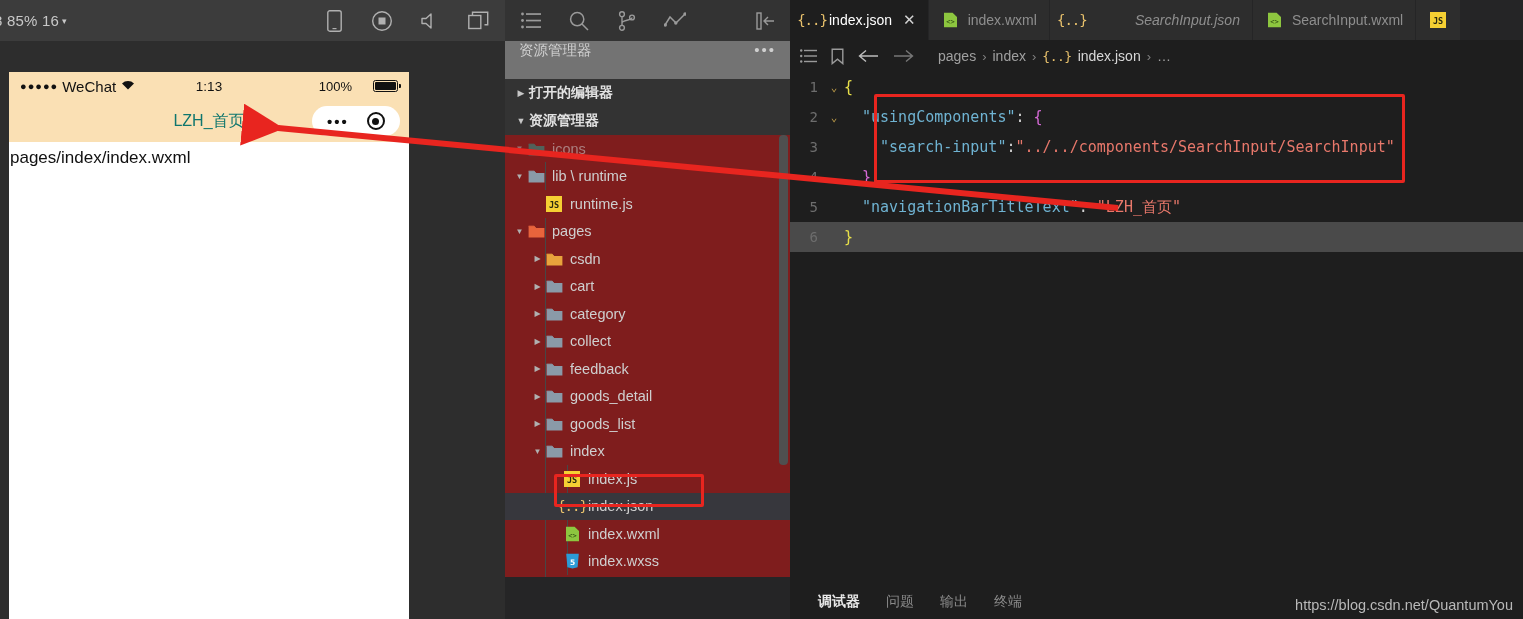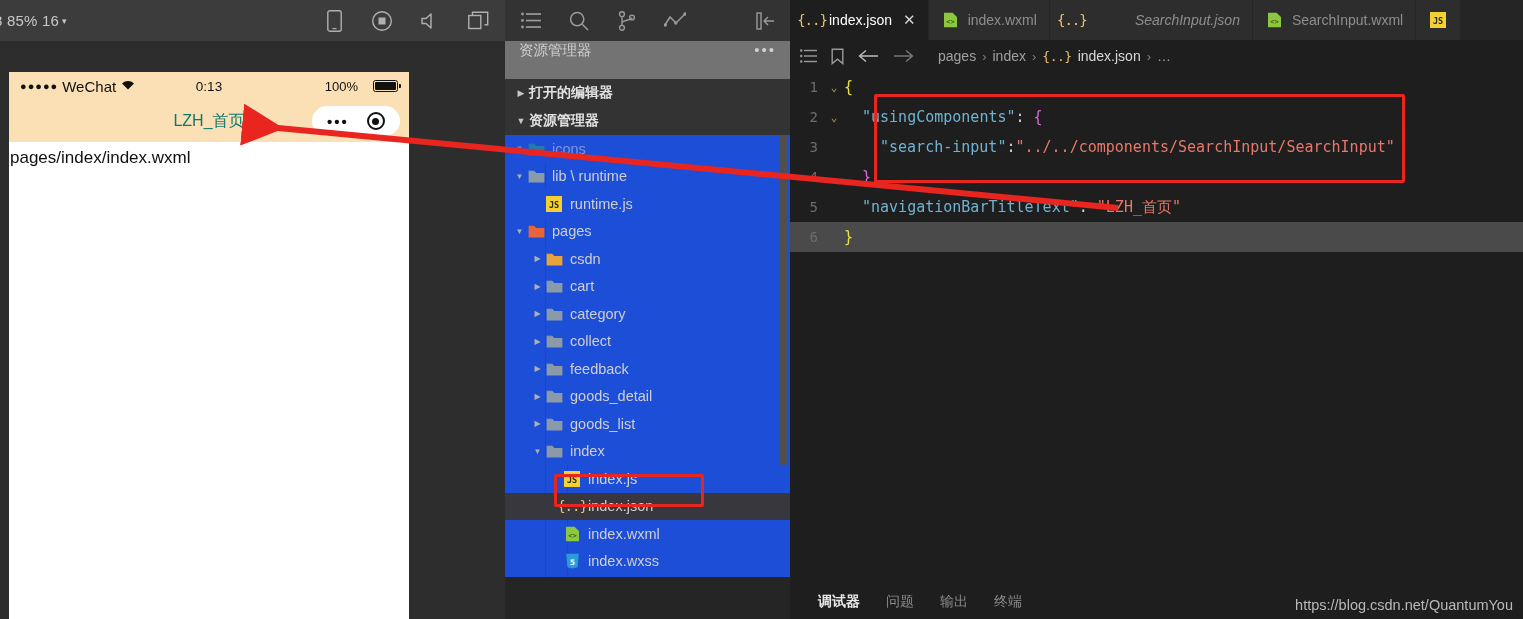--- a/index.html
+++ b/index.html
@@ -35,21 +35,21 @@
   }
   #phone-statusbar {
     height: 28px; background: #fae0b4; display: flex; align-items: center;
     padding: 0 11px; color: #111; font-size: 13.5px; position: relative;
   }
   #sb-left { display: flex; align-items: center; gap: 4px; }
   .dots5 { letter-spacing: 1px; font-size: 11px; line-height: 1; }
   #sb-carrier { font-size: 15px; }
   .wifi-glyph { font-size: 13px; margin-left: 1px; }
   #sb-time { position: absolute; left: 0; right: 0; text-align: center; font-size: 13.5px; }
-  #sb-right { margin-left: auto; display: flex; align-items: center; gap: 15px; position: relative; z-index: 2; }
+  #sb-right { margin-left: auto; display: flex; align-items: center; gap: 21px; position: relative; z-index: 2; }
   #sb-batt-pct { font-size: 13px; }
   .battery { width: 25px; height: 12px; border: 1.6px solid #111; border-radius: 2.5px; position: relative; }
   .battery::after { content:""; position:absolute; right:-4px; top:3.4px; width:2.4px; height:4px; background:#111; border-radius:0 1px 1px 0; }
   .battery > i { position:absolute; left:1.3px; top:1.3px; bottom:1.3px; right:1.3px; background:#111; border-radius:1px; display:block; }
 
   #phone-navbar {
     height: 42px; background: #fae0b4; display: flex; align-items: center;
     justify-content: center; position: relative;
   }
   #nav-title { font-size: 16px; color: #0f766e; }
@@ -76,21 +76,21 @@
   #explorer-title-row {
     height: 38px; background: #737373; display: flex; align-items: flex-start;
     padding: 0 14px; color: #cfcfcf; font-size: 14.5px;
   }
   #explorer-more { margin-left: auto; color: #cfcfcf; letter-spacing: 2px; font-size: 15px; }
   .sect-row {
     height: 28px; background: #333333; display: flex; align-items: center;
     padding-left: 8px; color: #e2e2e2; font-size: 14px; font-weight: bold;
   }
   .tw { width: 16px; display: inline-block; text-align: center; font-size: 9px; color: #c6c6c6; }
-  #tree { position: relative; background: #1d4ed8; height: 442px; overflow: hidden; }
+  #tree { position: relative; background: #7f1d1d; height: 442px; overflow: hidden; }
   .trow { height: 27.5px; display: flex; align-items: center; color: #cfcfcf; font-size: 14.5px; position: relative; }
   .trow.sel { background: #37373d; }
   .tw2 { width: 13px; text-align:center; font-size: 8px; color:#b0b0b0; flex: none; }
   .ficon { width: 20px; flex: none; display:flex; align-items:center; justify-content:center; }
   .tlabel { margin-left: 6px; white-space: nowrap; }
   svg.fsvg { display:block; }
   .indent-guide { position:absolute; top:0; bottom:0; width:1px; background:#474747; }
   #tree-scrollbar { position:absolute; right:2px; top:0; width:9px; height:330px; background:#4f4f4f; border-radius:4px; }
 
   
@@ -177,21 +177,21 @@
         <div id="phone-statusbar">
           <span id="sb-left">
             <span class="dots5">●●●●●</span>
             <span id="sb-carrier">WeChat</span>
             <span class="wifi-glyph">
               <svg width="14" height="11" viewBox="0 0 14 11">
                   <path d="M7 9.6 L1 3.4 A8.5 8.5 0 0 1 13 3.4 Z" fill="#111"></path>
                 </svg>
             </span>
           </span>
-          <span id="sb-time">0:13</span>
+          <span id="sb-time">1:13</span>
           <span id="sb-right">
             <span id="sb-batt-pct">100%</span>
             <span class="battery">
                 <i></i>
               </span>
           </span>
         </div>
 
         <div id="phone-navbar">
           <span id="nav-title">LZH_首页</span>

